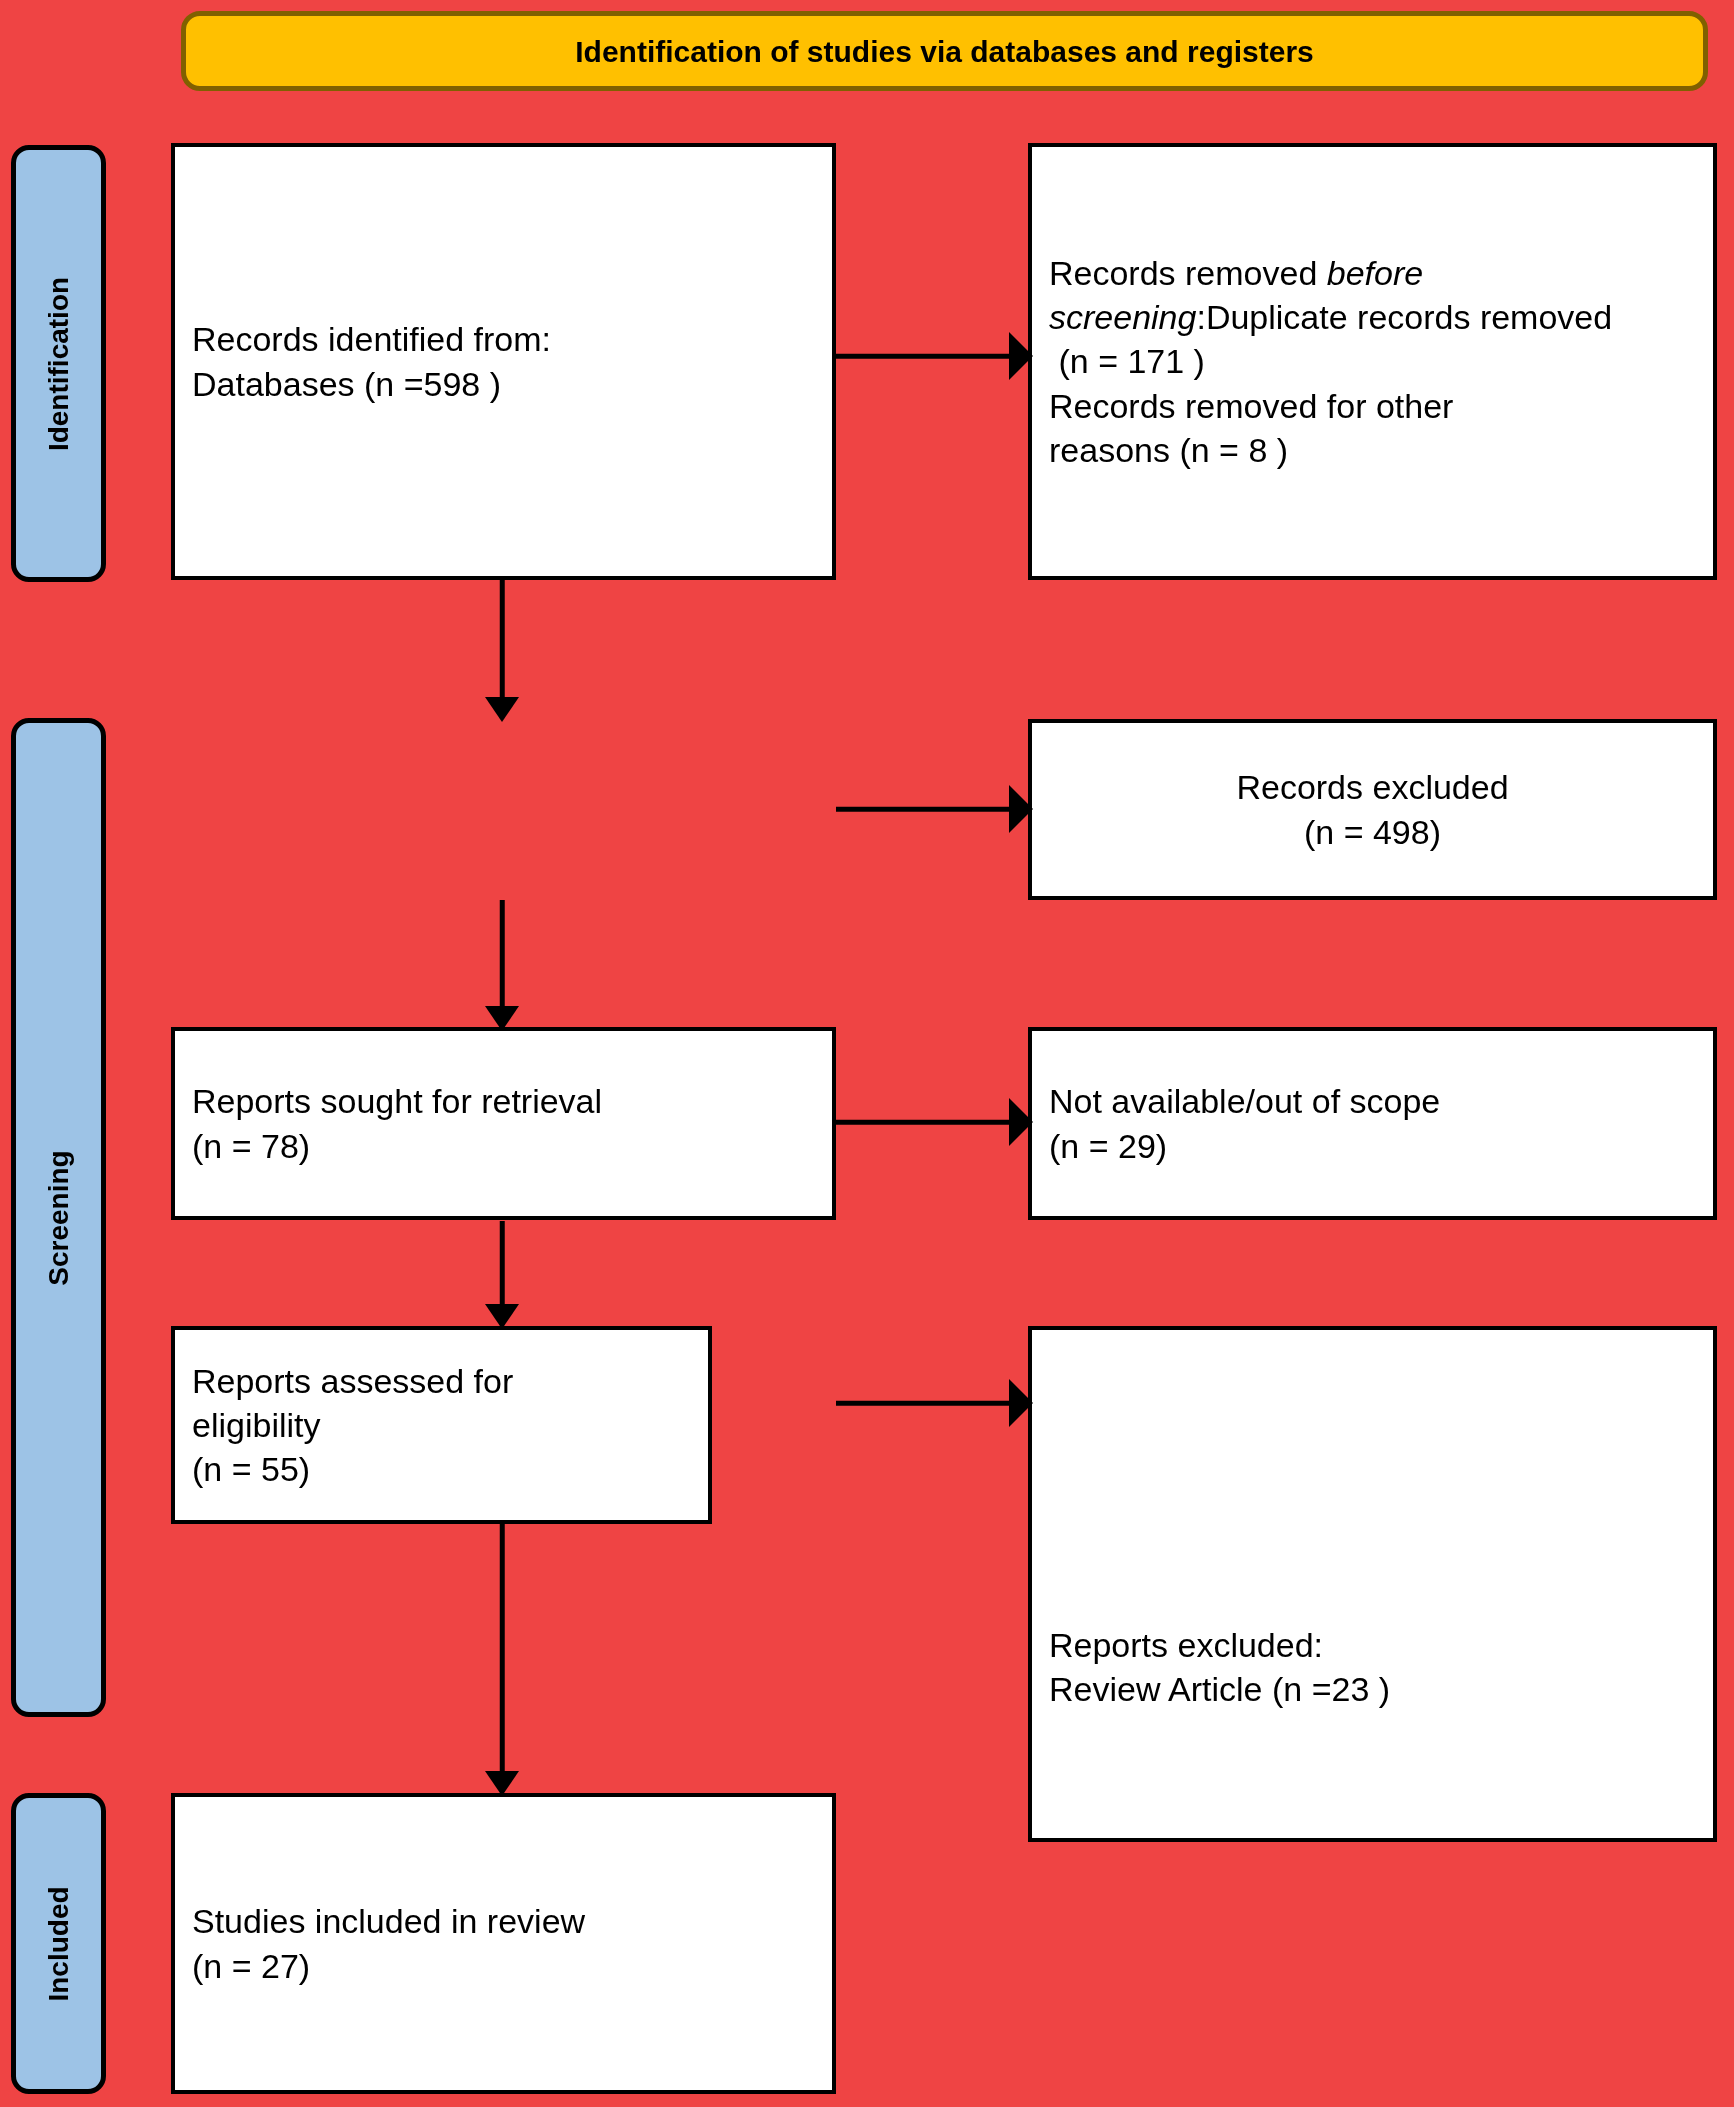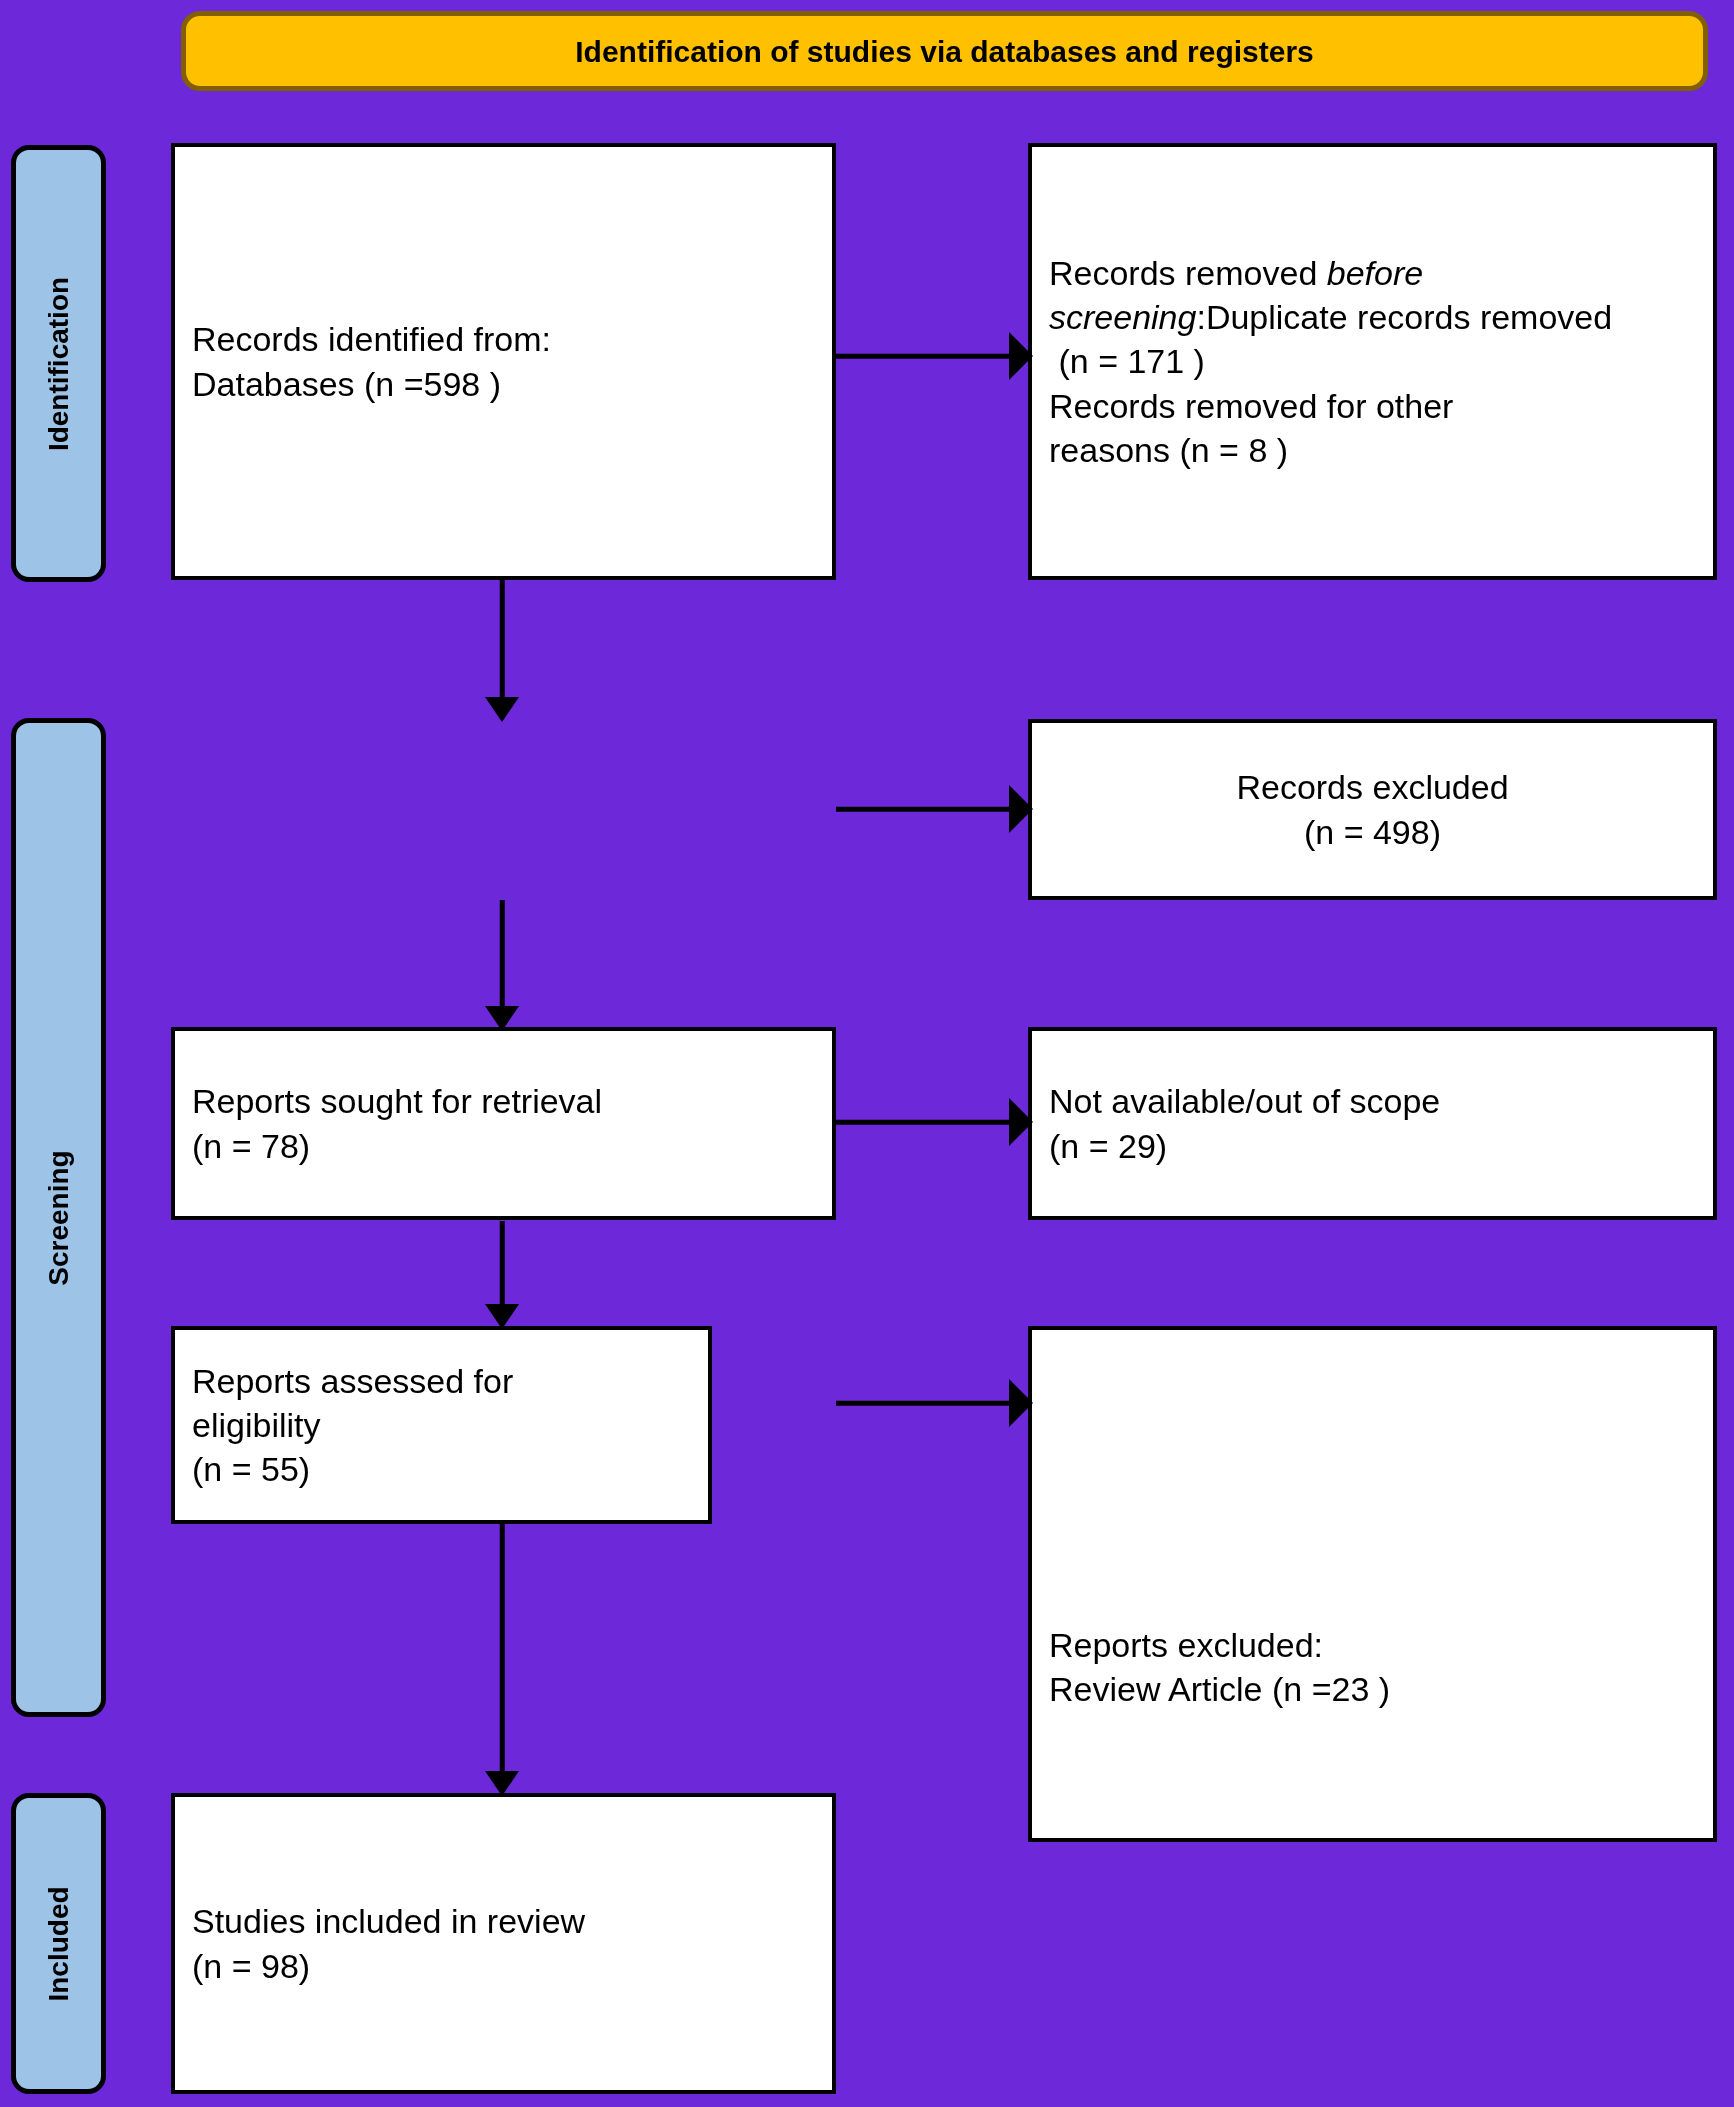--- a/index.html
+++ b/index.html
@@ -9,21 +9,21 @@
     background: #ffffff;
   }
   body {
     font-family: "Liberation Sans", sans-serif;
   }
 
   #diagram {
     position: relative;
     width: 1734px;
     height: 2108px;
-    background: #6d28d9;
+    background: #ef4444;
     overflow: hidden;
   }
 
   
   .banner {
     position: absolute;
     left: 181px;
     top: 11px;
     width: 1527px;
     height: 80px;
@@ -248,17 +248,17 @@
     <div class="head"></div>
   </div>
 
   <div class="arrow-v" id="arrow-assessed-to-incl">
     <div class="shaft"></div>
     <div class="head"></div>
   </div>
 
   <div class="box" id="box-included">
     <div class="box-text">Studies included in review
-(n = 98)</div>
+(n = 27)</div>
   </div>
 
 </div>
 
 
 </body></html>

